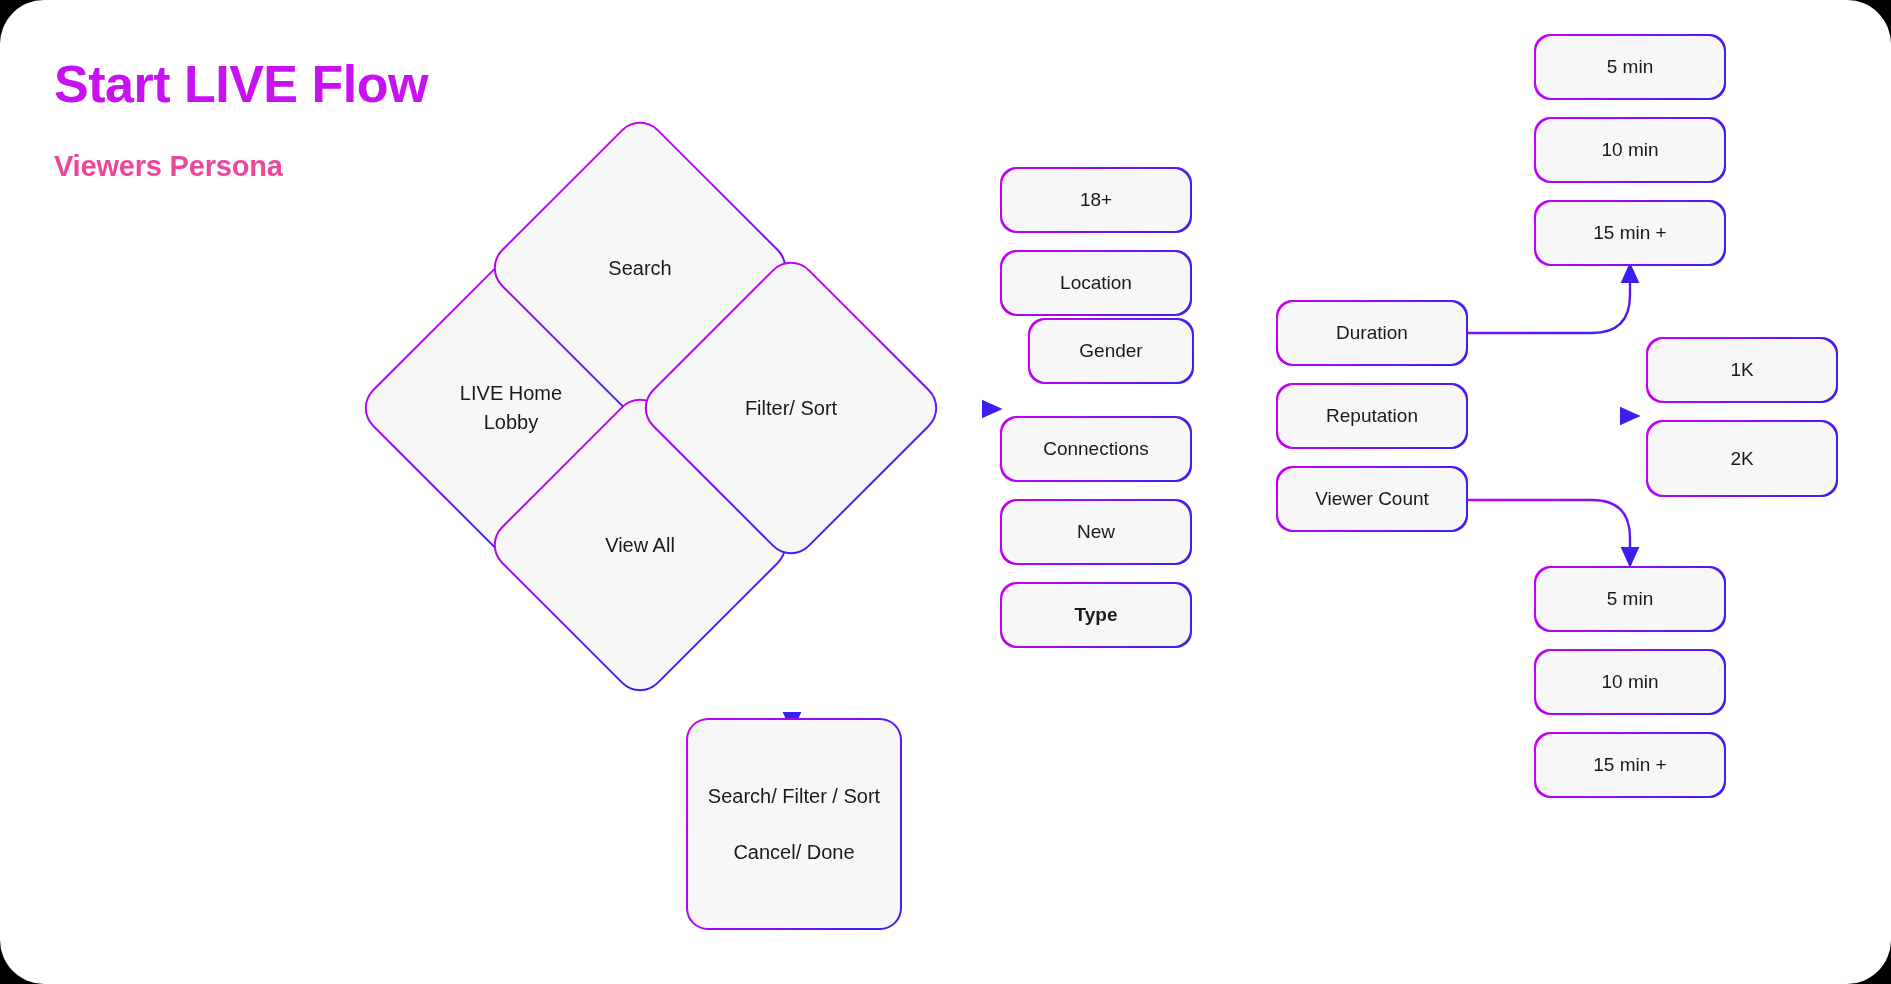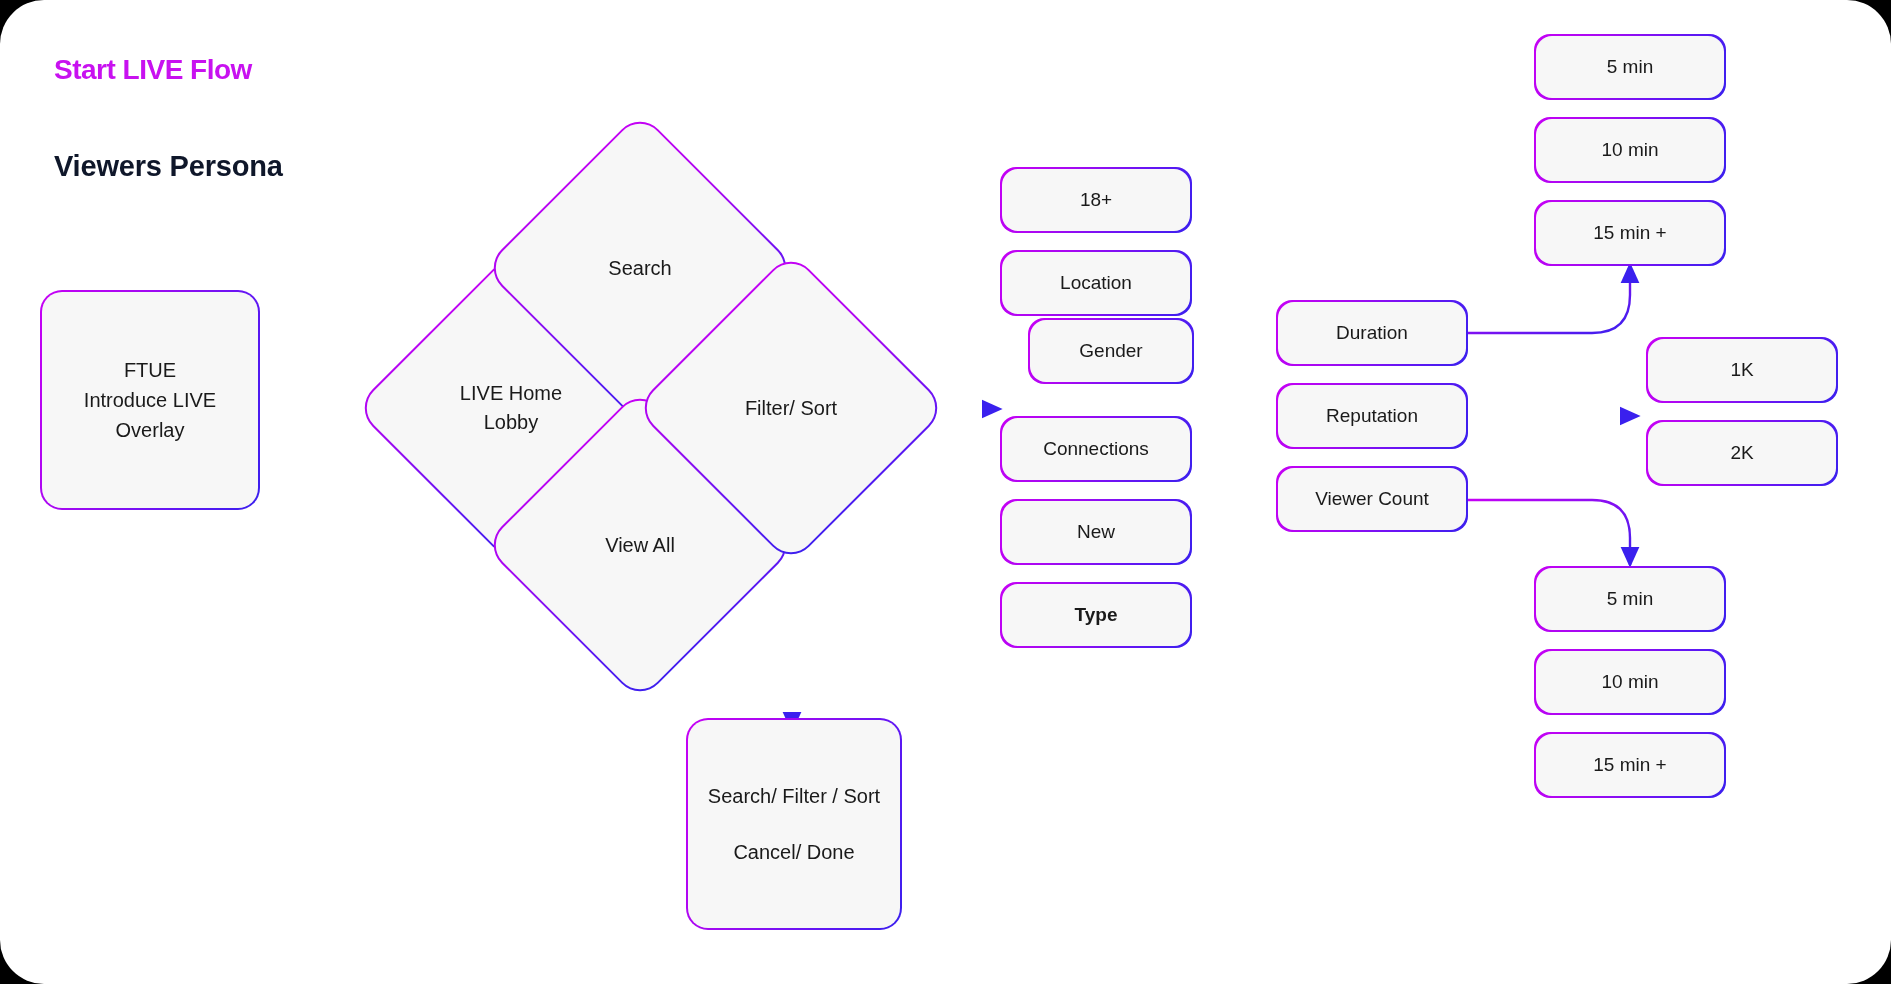--- a/index.html
+++ b/index.html
@@ -23,33 +23,33 @@
     position: absolute;
     inset: 0;
     width: 1891px;
     height: 984px;
     pointer-events: none;
   }
   .title {
     position: absolute;
     left: 54px;
     top: 54px;
-    font-size: 28px;
+    font-size: 52px;
     font-weight: bold;
     color: #c811f0;
     letter-spacing: -0.5px;
     white-space: nowrap;
   }
   .subtitle {
     position: absolute;
     left: 54px;
     top: 150px;
     font-size: 29px;
     font-weight: bold;
-    color: #0f172a;
+    color: #ec4899;
     letter-spacing: -0.2px;
     white-space: nowrap;
   }
   
   .node {
     position: absolute;
     box-sizing: border-box;
     background-image: linear-gradient(110deg, #c600f5 0%, #a808f2 32%, #6415f4 70%, #3a20ee 100%);
     padding: 2px;
     z-index: 3;
@@ -148,27 +148,20 @@
     </g>
 
     <g>
       <path d="M1468,500 L1592,500 Q1630,500 1630,538 L1630,565" fill="none" stroke="url(#gradD)" stroke-width="2.4" marker-end="url(#arrowBlue)"></path>
     </g>
   </svg>
 
   <div class="title">Start LIVE Flow</div>
   <div class="subtitle">Viewers Persona</div>
 
-  <div class="node big-node" style="left:40px; top:290px; width:220px; height:220px;">
-    <div class="inner">
-      <div>FTUE</div>
-      <div>Introduce LIVE</div>
-      <div>Overlay</div>
-    </div>
-  </div>
 
   <div class="diamond" style="left:400px; top:297px; width:222px; height:222px;">
     <div class="inner">
       <div class="dlabel">
         <span>LIVE Home</span><br>
         <span>Lobby</span>
       </div>
     </div>
   </div>
 
@@ -265,21 +258,21 @@
         </div>
       </div>
     </div>
 
   <div id="reputation-list">
       <div class="node rect-node" style="left: 1646px; top: 337px; width: 192px; height: 66px;">
         <div class="inner">
           <span>1K</span>
         </div>
       </div>
-      <div class="node rect-node" style="left: 1646px; top: 420px; width: 192px; height: 66px;">
+      <div class="node rect-node" style="left: 1646px; top: 420px; width: 192px; height: 77px;">
         <div class="inner">
           <span>2K</span>
         </div>
       </div>
     </div>
 
   <div id="viewer-list">
       <div class="node rect-node" style="left: 1534px; top: 566px; width: 192px; height: 66px;">
         <div class="inner">
           <span>5 min</span>

